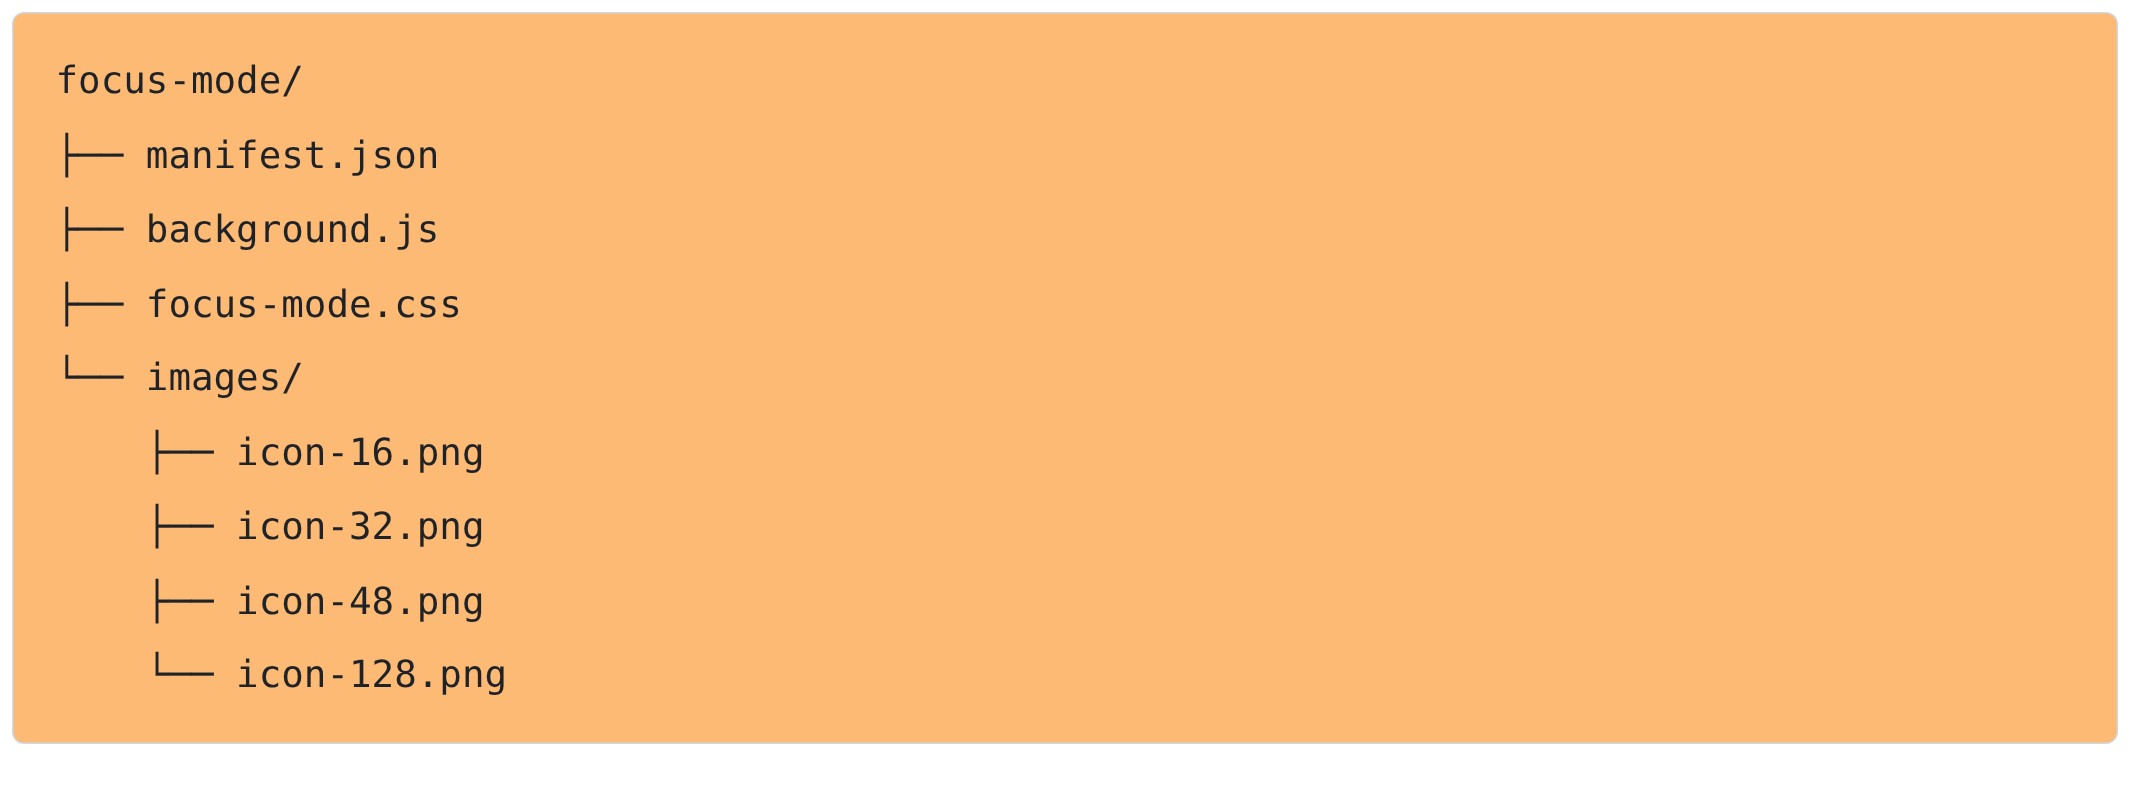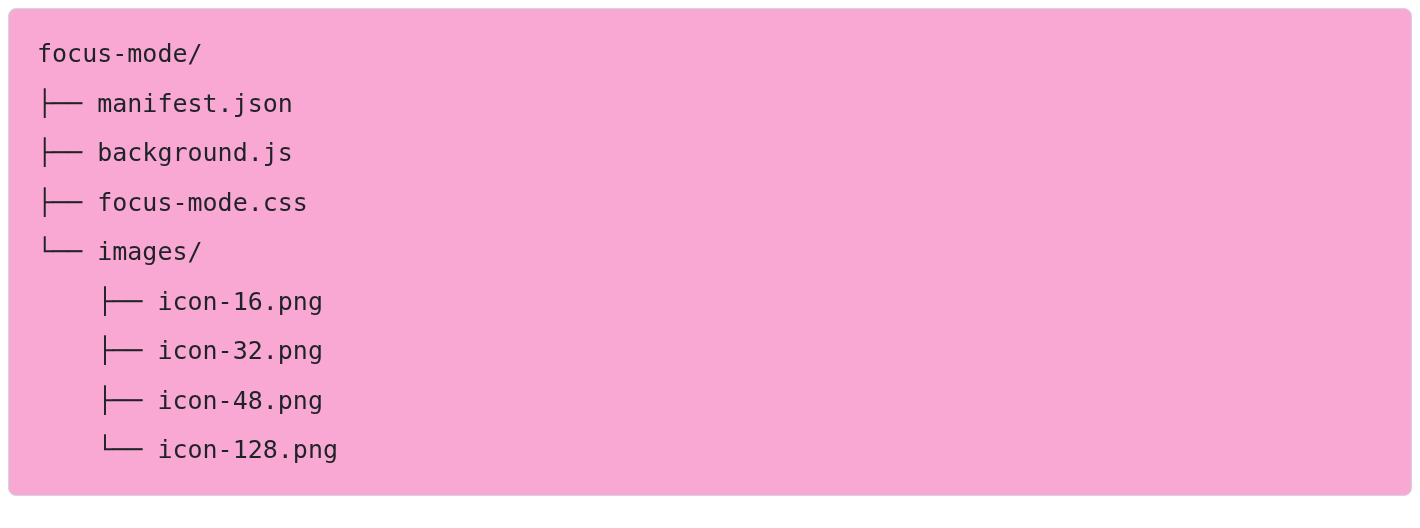--- a/index.html
+++ b/index.html
@@ -6,21 +6,21 @@
       margin: 0;
       padding: 0;
       box-sizing: border-box;
     }
     body {
       background: #ffffff;
       padding: 8px;
       font-family: ui-monospace, SFMono-Regular, "SF Mono", Menlo, Consolas, "Liberation Mono", monospace;
     }
     .code-block {
-      background: #f9a8d4;
+      background: #fdba74;
       border: 1px solid #d0d7de;
       border-radius: 8px;
       padding: 20px 28px;
       font-size: 25px;
       line-height: 1.98;
       color: #1f2328;
       white-space: pre;
       overflow-x: auto;
     }
   </style>

